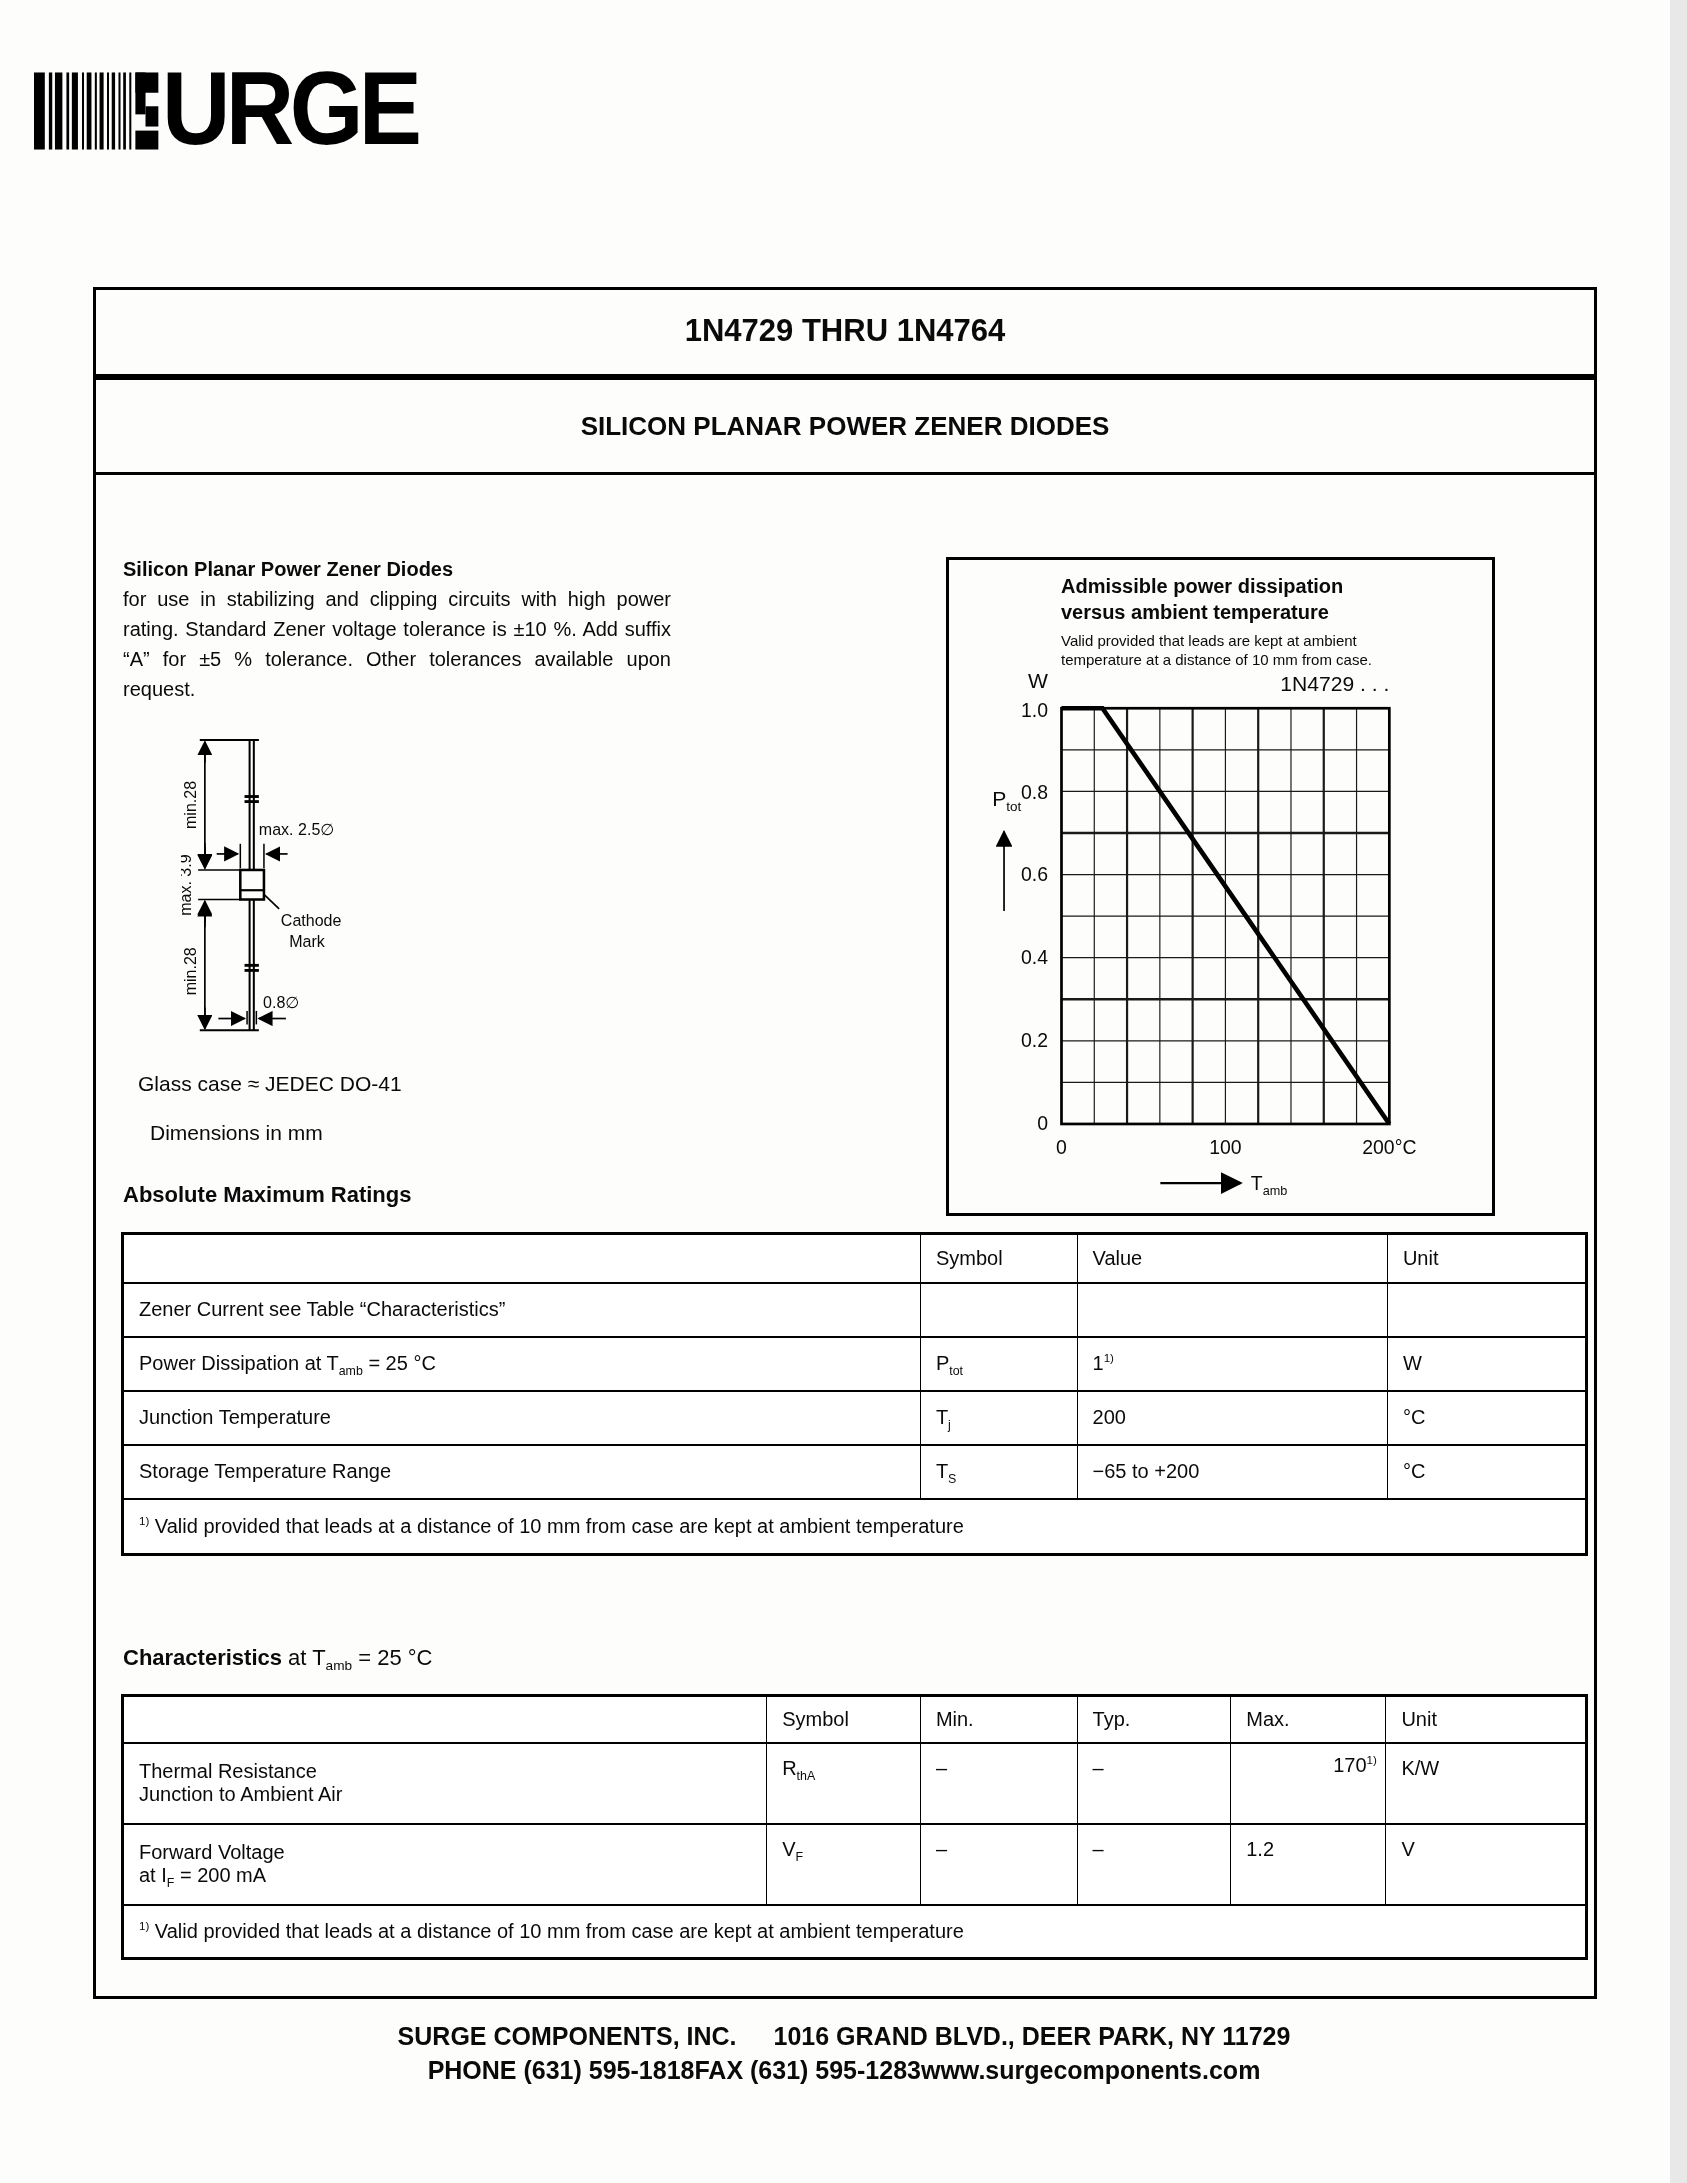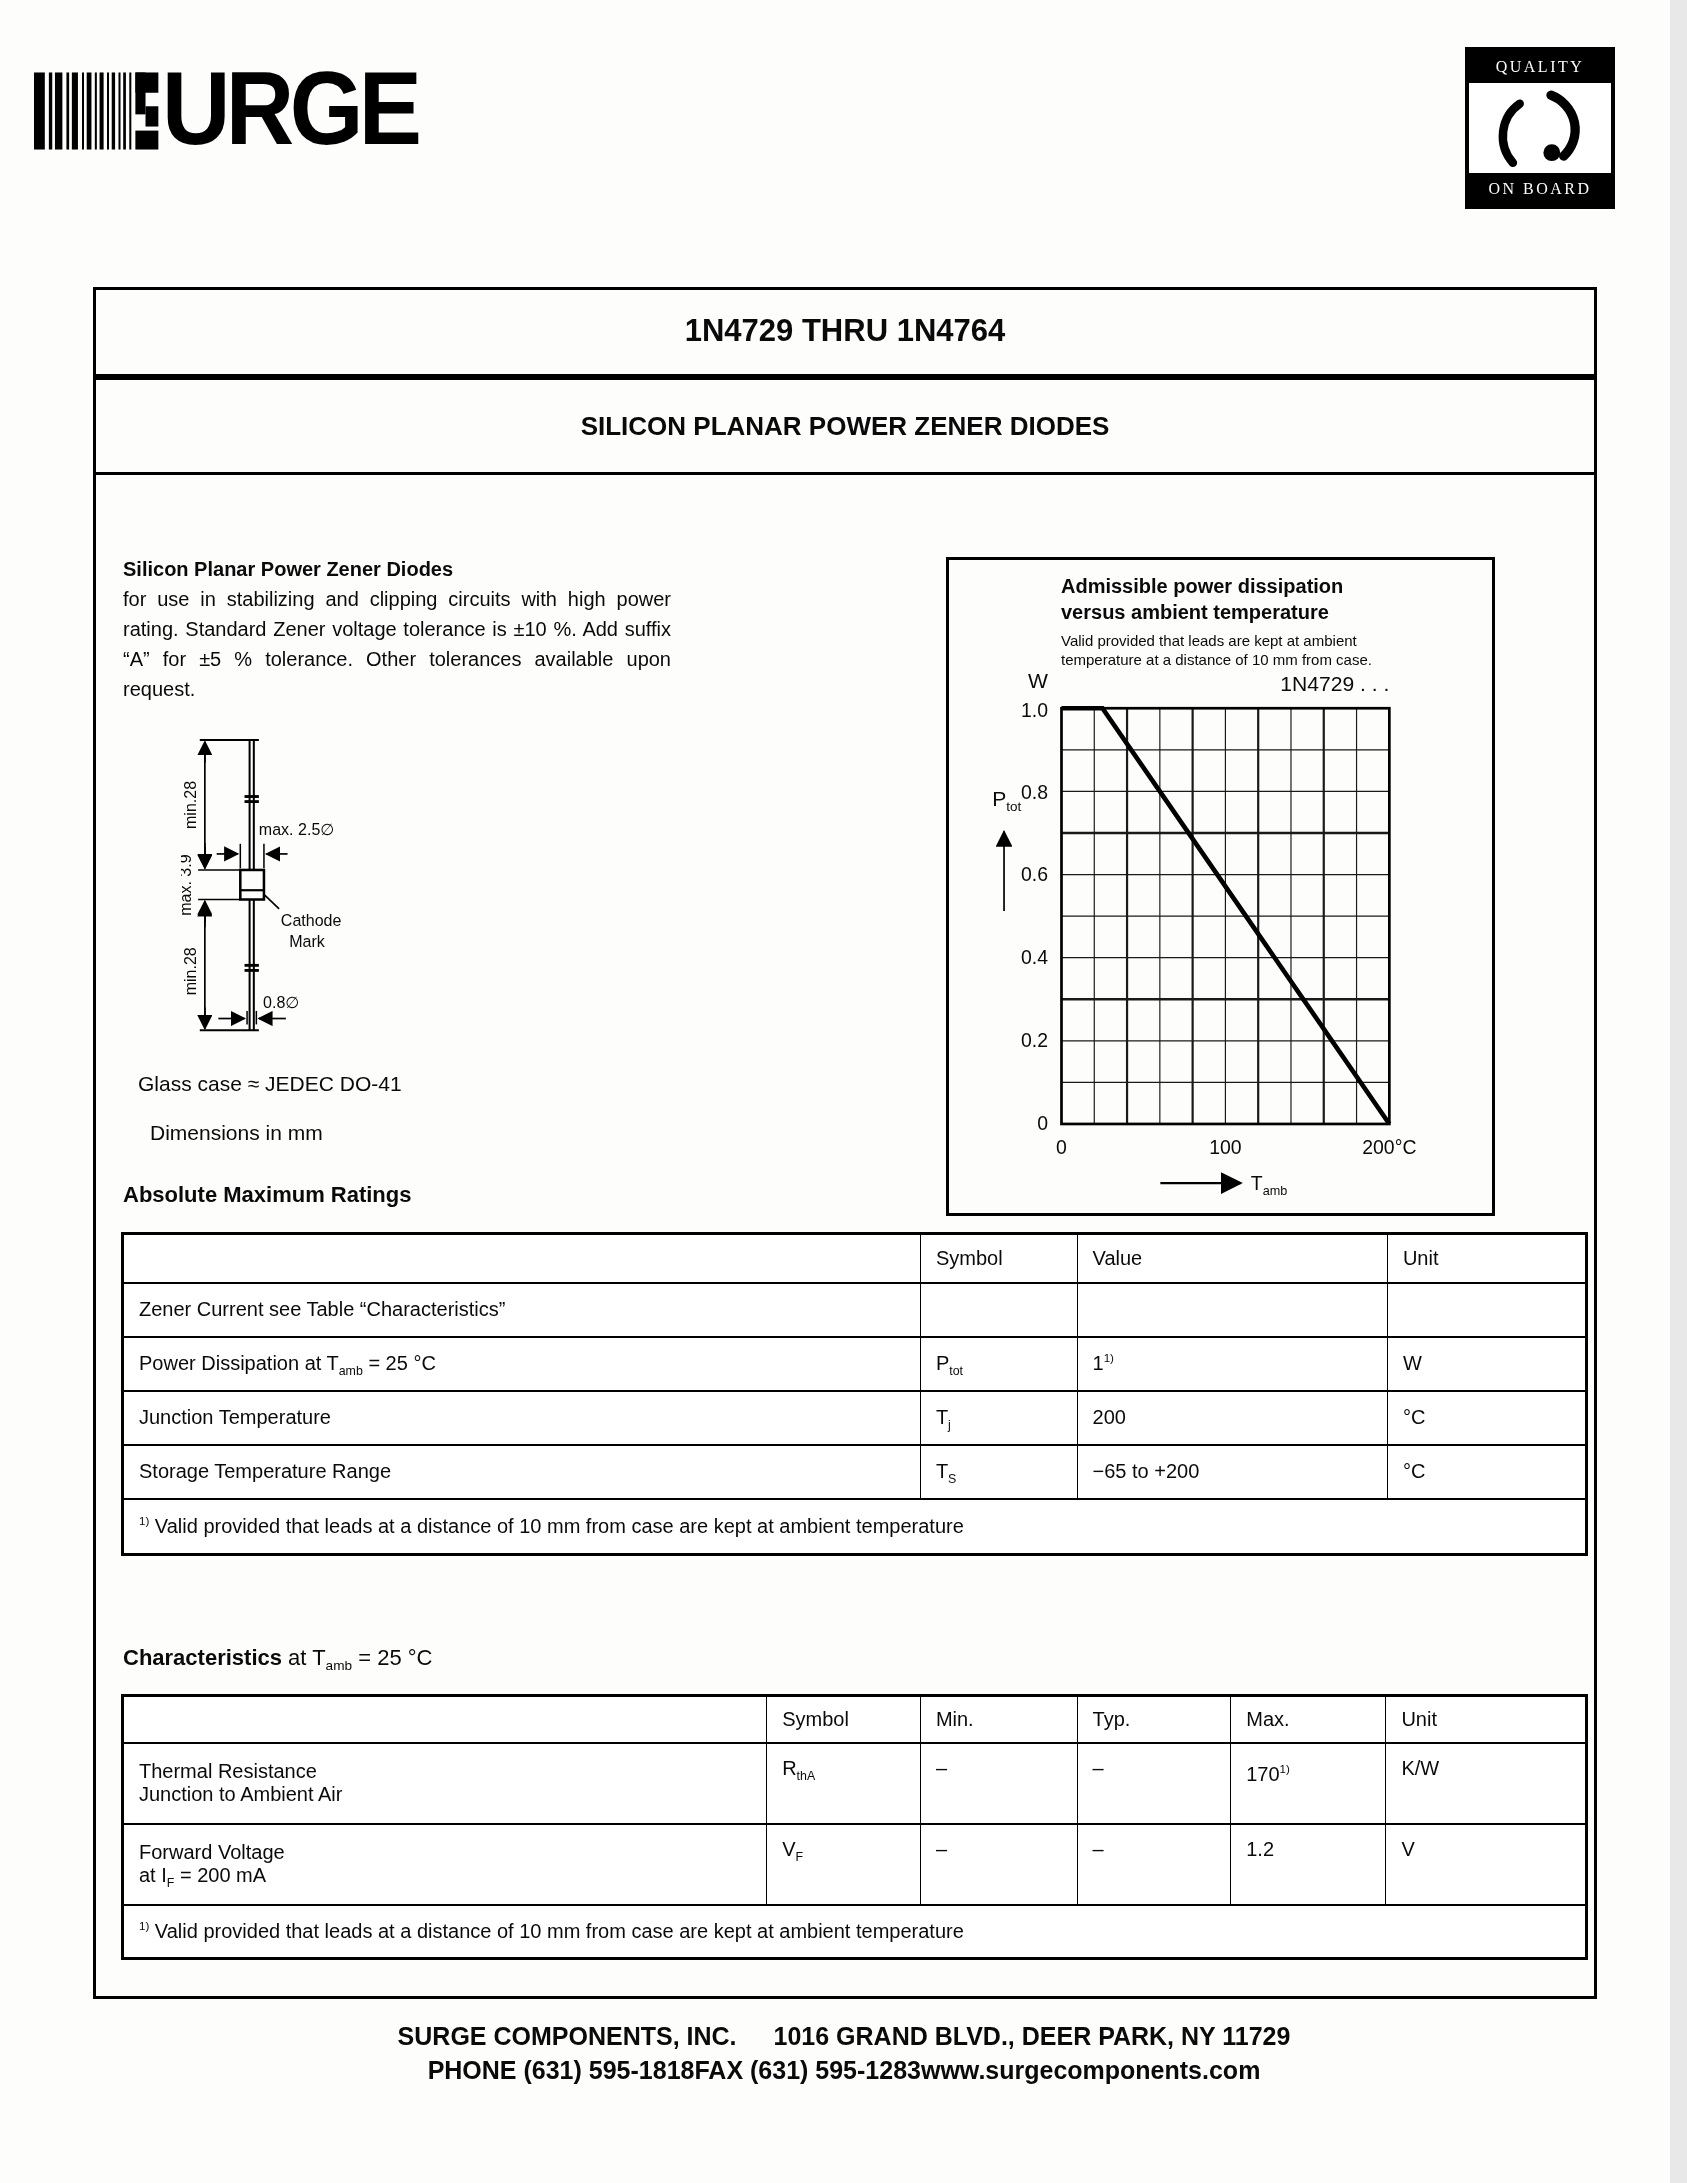--- a/index.html
+++ b/index.html
@@ -95,31 +95,20 @@
         <rect x="141" y="2" width="3" height="114"></rect>
         <rect x="150" y="2" width="34" height="30"></rect>
         <rect x="150" y="2" width="15" height="62"></rect>
         <rect x="165" y="52" width="19" height="30"></rect>
         <rect x="150" y="88" width="34" height="28"></rect>
       </g>
     </svg>
     <div class="brand-word">URGE</div>
   </div>
 
-  <div class="abs quality-badge">
-    <div class="q-band">QUALITY</div>
-    <div class="q-mid">
-      <svg width="142" height="88" viewBox="0 0 168 104" style="position:absolute;left:0;top:1.7px;">
-        <path d="M 60,22 A 44 46 0 0 0 52,92" fill="none" stroke="#000" stroke-width="10" stroke-linecap="round"></path>
-        <path d="M 97,12 A 46 44 0 0 1 112,84" fill="none" stroke="#000" stroke-width="11" stroke-linecap="round"></path>
-        <circle cx="98" cy="80" r="10" fill="#000"></circle>
-      </svg>
-    </div>
-    <div class="q-band">ON BOARD</div>
-  </div>
 
   <div class="abs main-box"></div>
   <div class="abs title-row">
     <span class="t">1N4729 THRU 1N4764</span>
   </div>
   <div class="abs subtitle-row">
     <span class="t">SILICON PLANAR POWER ZENER DIODES</span>
   </div>
 
   <div class="abs descr">
@@ -318,21 +307,21 @@
       <td>Unit</td>
     </tr>
     <tr style="height:81px;">
       <td>
         <div>Thermal Resistance</div>
         <div>Junction to Ambient Air</div>
       </td>
       <td style="vertical-align:top;padding-top:13.5px;">R<sub>thA</sub></td>
       <td style="vertical-align:top;padding-top:13.5px;">–</td>
       <td style="vertical-align:top;padding-top:13.5px;">–</td>
-      <td style="vertical-align:top;padding-top:19px;">170<sup>1)</sup></td>
+      <td style="vertical-align:top;padding-top:10px;text-align:right;">170<sup>1)</sup></td>
       <td style="vertical-align:top;padding-top:13.5px;">K/W</td>
     </tr>
     <tr style="height:81px;">
       <td>
         <div>Forward Voltage</div>
         <div>at I<sub>F</sub> = 200 mA</div>
       </td>
       <td style="vertical-align:top;padding-top:13.5px;">V<sub>F</sub></td>
       <td style="vertical-align:top;padding-top:13.5px;">–</td>
       <td style="vertical-align:top;padding-top:13.5px;">–</td>

